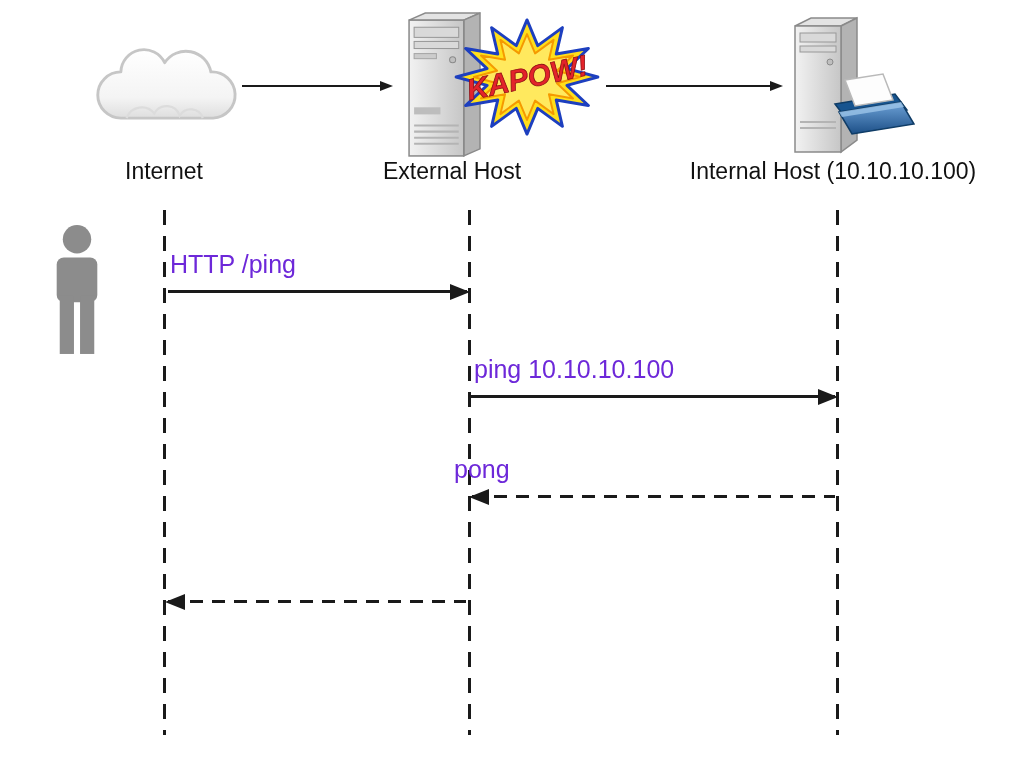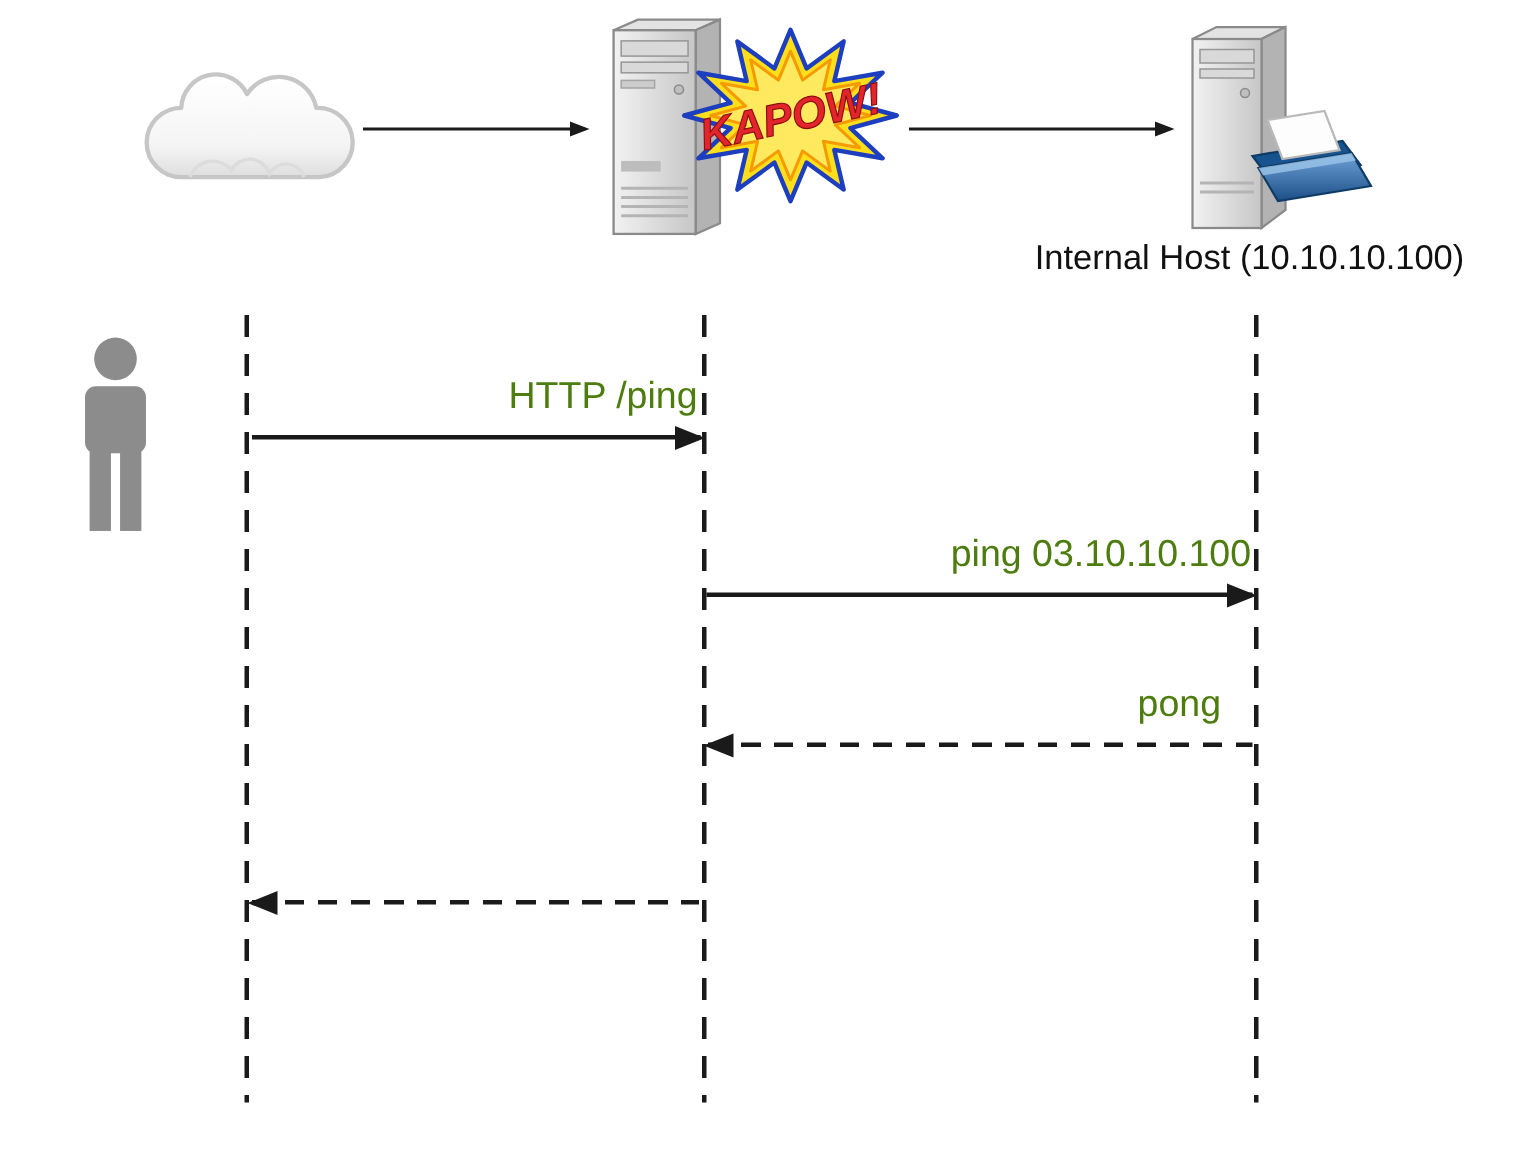--- a/index.html
+++ b/index.html
@@ -32,21 +32,21 @@
   .msg-arrow .head { position:absolute; width:0; height:0; top:1px; }
   .msg-arrow .head.right { right:-1px; border-left:20px solid #1a1a1a; border-top:8px solid transparent; border-bottom:8px solid transparent; }
   .msg-arrow .head.left  { left:-1px;  border-right:20px solid #1a1a1a; border-top:8px solid transparent; border-bottom:8px solid transparent; }
 
   .top-arrow { position:absolute; height:12px; }
   .top-arrow .line { position:absolute; left:0; right:2px; top:5px; height:2px; background:#1a1a1a; }
   .top-arrow .head { position:absolute; right:-1px; top:1px; width:0; height:0;
     border-left:13px solid #1a1a1a; border-top:5px solid transparent; border-bottom:5px solid transparent; }
 
   .msg-label {
-    position:absolute; text-align:right; font-size:25px; color:#4d7c0f; white-space:nowrap;
+    position:absolute; text-align:left; font-size:25px; color:#6d28d9; white-space:nowrap;
   }
 
   .msg1-arrow { left:166px; top:283px; width:303px; }
   .msg1-label { left:170px; top:250px; width:295px; }
   .msg2-arrow { left:469px; top:388px; width:368px; }
   .msg2-label { left:474px; top:355px; width:360px; }
   .msg3-arrow { left:470px; top:488px; width:367px; }
   .msg3-label { left:454px; top:455px; width:360px; }
   .msg4-arrow { left:166px; top:593px; width:302px; }
   .msg4-label { left:170px; top:560px; width:295px; }
@@ -127,20 +127,22 @@
     <rect x="17" y="34" width="36" height="6" fill="#d9d9d9" stroke="#979797" stroke-width="1"></rect>
     <circle cx="47" cy="50" r="3" fill="#bfbfbf" stroke="#8a8a8a" stroke-width="1"></circle>
     <line x1="17" y1="110" x2="53" y2="110" stroke="#b4b4b4" stroke-width="2"></line>
     <line x1="17" y1="116" x2="53" y2="116" stroke="#b4b4b4" stroke-width="2"></line>
     <polygon points="52,92 112,82 124,98 64,108" fill="#17548f" stroke="#0f3c66" stroke-width="1.5"></polygon>
     <polygon points="62,68 100,62 110,88 72,94" fill="#fdfdfd" stroke="#b9b9b9" stroke-width="1.5"></polygon>
     <polygon points="56,100 118,90 131,112 69,122" fill="url(#folderBlue)" stroke="#0f3c66" stroke-width="1.5"></polygon>
     <polygon points="56,100 118,90 121,95 59,105" fill="#9cc4e8" opacity="0.8"></polygon>
   </svg>
 
+  <div class="actor-label lbl-internet">Internet</div>
+  <div class="actor-label lbl-external">External Host</div>
   <div class="actor-label lbl-internal">Internal Host (10.10.10.100)</div>
 
   <div class="top-arrow top-arrow-1">
     <div class="line"></div>
     <div class="head"></div>
   </div>
   <div class="top-arrow top-arrow-2">
     <div class="line"></div>
     <div class="head"></div>
   </div>
@@ -155,21 +157,21 @@
   <div class="lifeline lifeline-internet"></div>
   <div class="lifeline lifeline-external"></div>
   <div class="lifeline lifeline-internal"></div>
 
   <div class="msg-label msg1-label">HTTP /ping</div>
   <div class="msg-arrow msg1-arrow">
     <div class="line solid"></div>
     <div class="head right"></div>
   </div>
 
-  <div class="msg-label msg2-label">ping 03.10.10.100</div>
+  <div class="msg-label msg2-label">ping 10.10.10.100</div>
   <div class="msg-arrow msg2-arrow">
     <div class="line solid"></div>
     <div class="head right"></div>
   </div>
 
   <div class="msg-label msg3-label">pong</div>
   <div class="msg-arrow msg3-arrow">
     <div class="line dashed"></div>
     <div class="head left"></div>
   </div>

